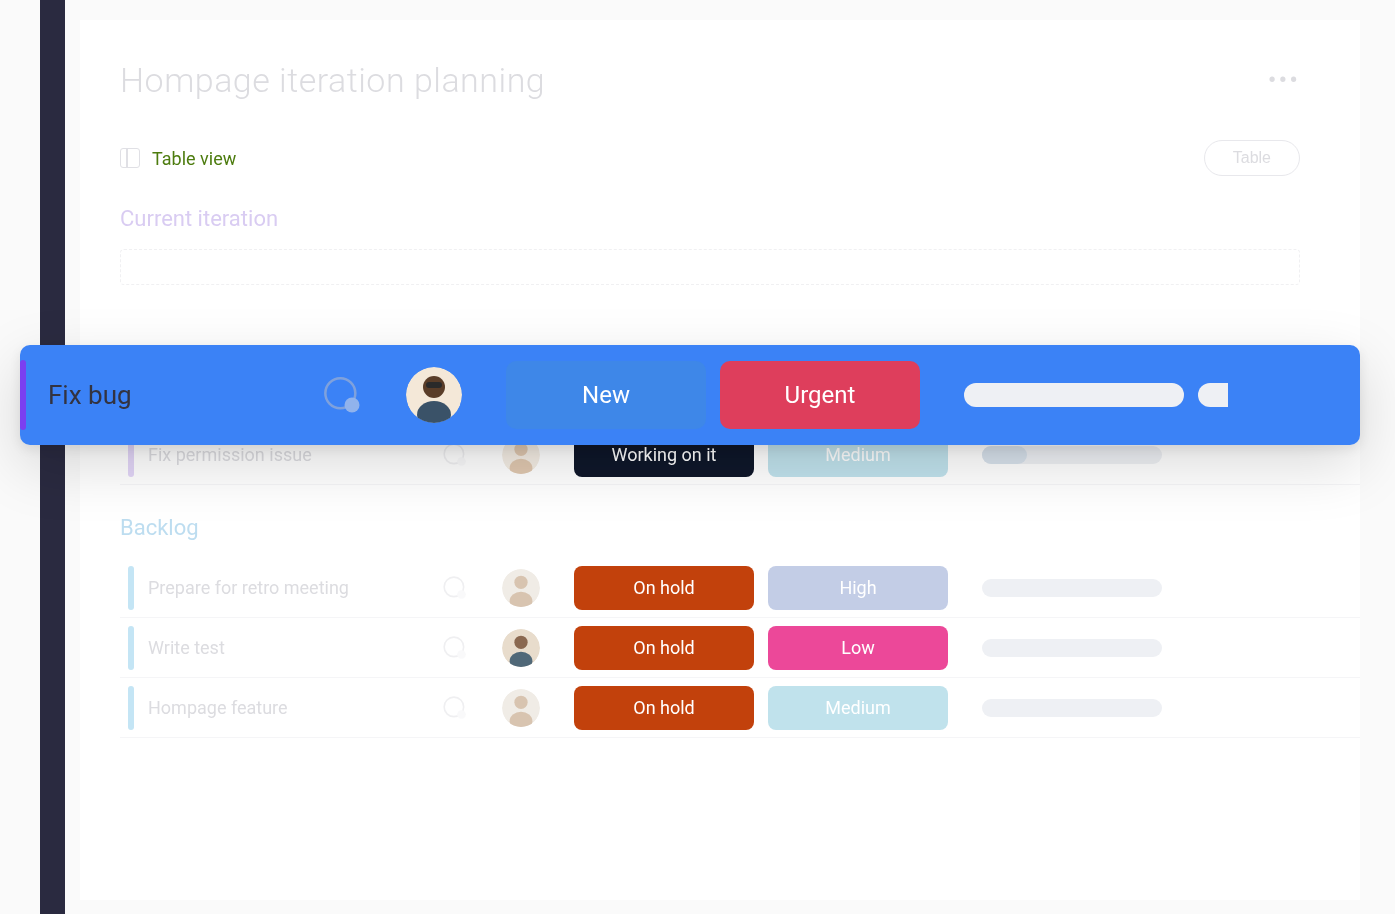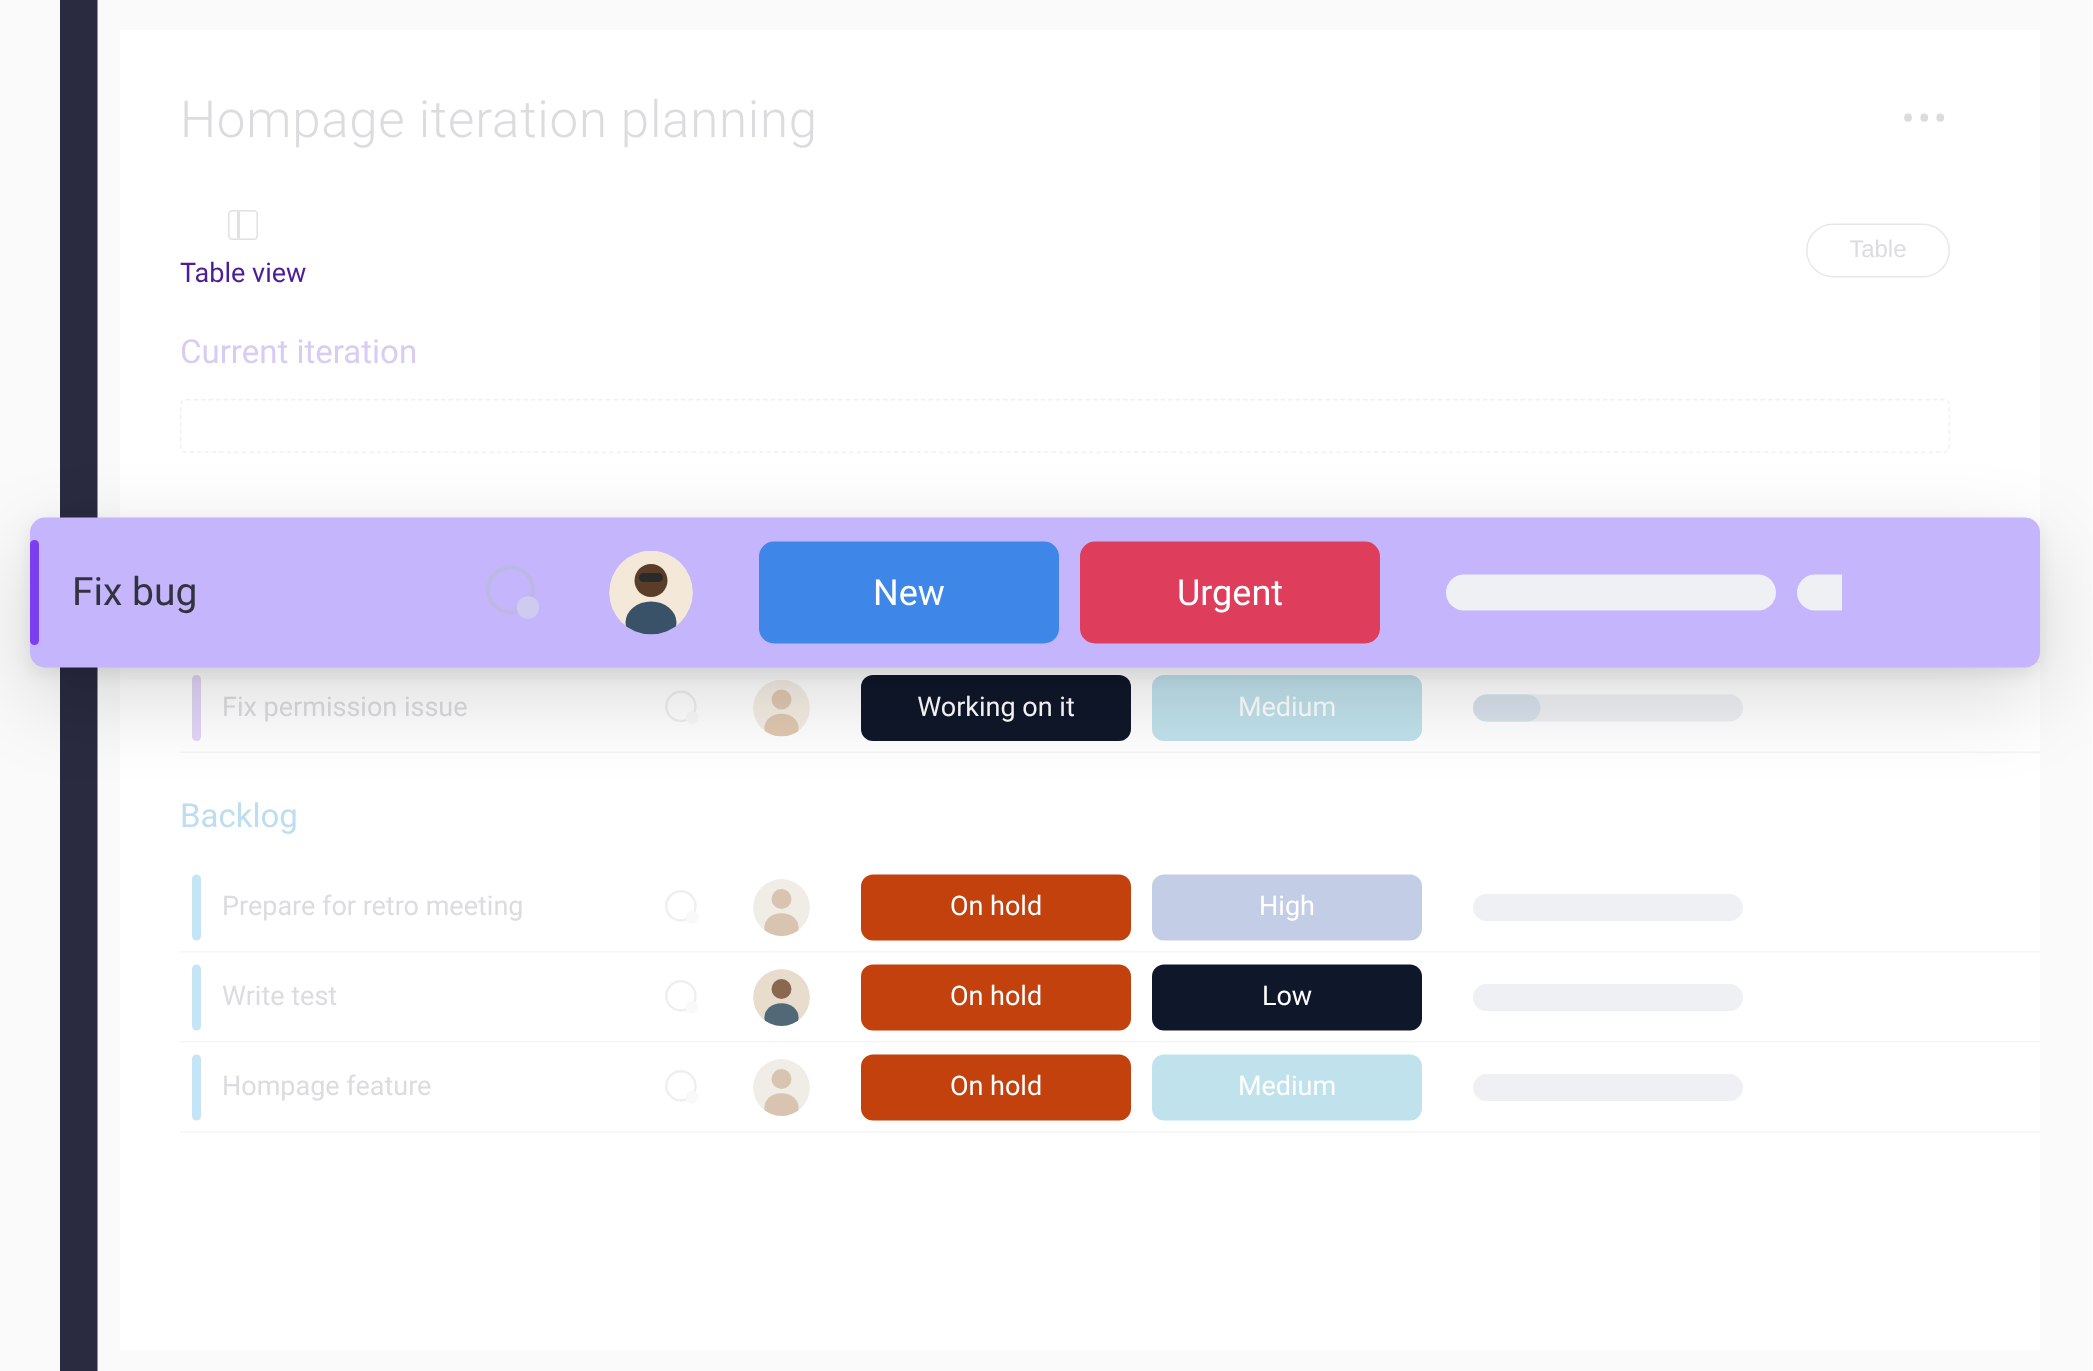--- a/index.html
+++ b/index.html
@@ -51,23 +51,22 @@
       display: flex;
       align-items: center;
       justify-content: space-between;
       padding-right: 60px;
       margin-bottom: 30px;
     }
     .view-toggle {
       display: flex;
       align-items: center;
       gap: 12px;
-      color: #4c1d95;
+      color: #4d7c0f;
       font-size: 18px;
-      flex-direction: column;
     }
     .view-icon {
       width: 20px;
       height: 20px;
       border: 1.5px solid #e0e0e5;
       border-radius: 3px;
       position: relative;
     }
     .view-icon::after {
       content: '';
@@ -144,21 +143,21 @@
       align-items: center;
       justify-content: center;
       font-size: 18px;
       color: #fff;
       font-weight: 400;
     }
     .status-working { background: #0f172a; }
     .status-hold { background: #c2410c; }
     .priority-high { background: #c3cde6; }
     .priority-medium { background: #c0e2ec; }
-    .priority-low { background: #0f172a; }
+    .priority-low { background: #ec4899; }
     .progress-bar {
       flex: 0 0 180px;
       height: 18px;
       background: #eef0f4;
       border-radius: 9px;
       position: relative;
       margin-left: 20px;
     }
     .progress-fill {
       height: 100%;
@@ -168,21 +167,21 @@
       top: 0;
     }
 
     
     .focus-row {
       position: absolute;
       left: 20px;
       top: 345px;
       width: 1340px;
       height: 100px;
-      background: #c4b5fd;
+      background: #3b82f6;
       border-radius: 10px;
       box-shadow: 0 20px 60px rgba(0,0,0,0.15), 0 4px 12px rgba(0,0,0,0.08);
       display: flex;
       align-items: center;
       padding: 0 20px 0 0;
       gap: 14px;
       z-index: 10;
     }
     .focus-accent {
       width: 6px;

